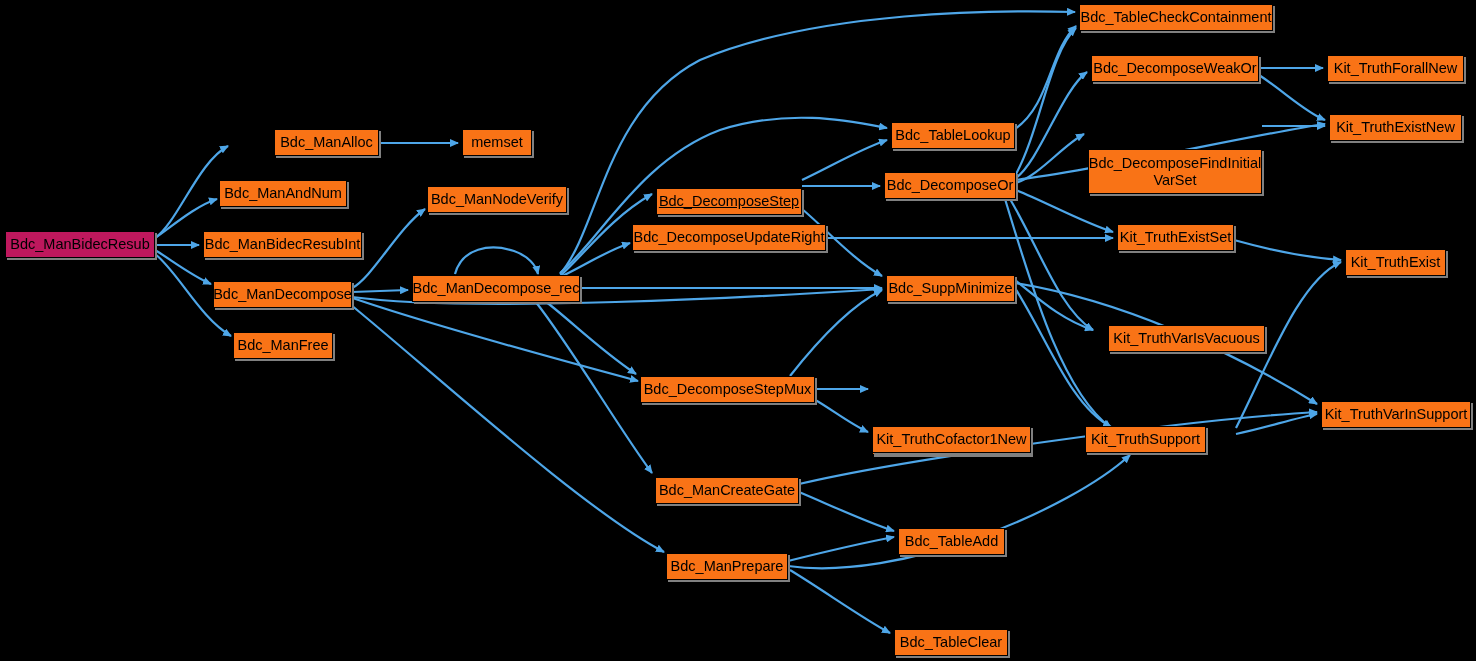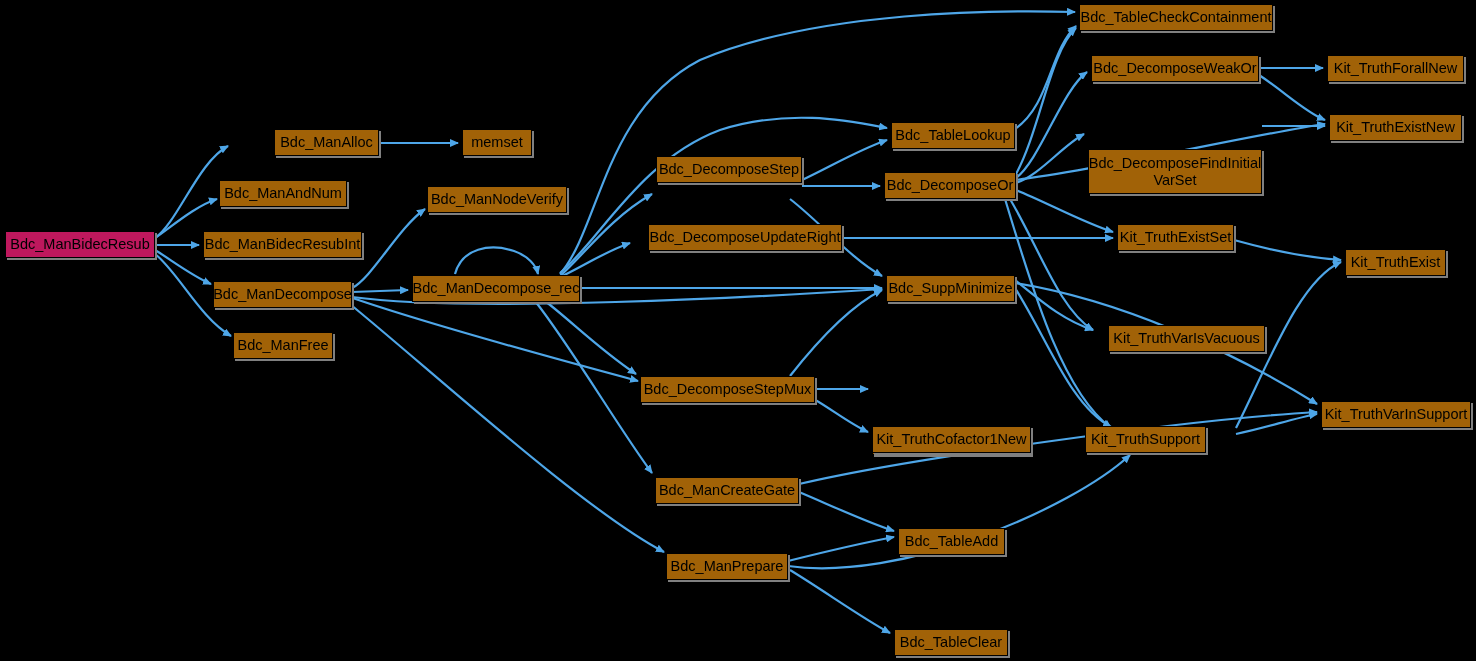--- a/index.html
+++ b/index.html
@@ -1,19 +1,19 @@
 <!DOCTYPE html>
 <html><head>
 <meta charset="utf-8">
 <style>
   html,body{margin:0;padding:0;background:#000;}
   #canvas{position:relative;width:1476px;height:661px;background:#000;overflow:hidden;
           font-family:"Liberation Sans",sans-serif;}
   svg.edges{position:absolute;left:0;top:0;width:1476px;height:661px;}
-  .node{position:absolute;box-sizing:border-box;background:#a16207;border:1px solid #000000;
+  .node{position:absolute;box-sizing:border-box;background:#f97316;border:1px solid #000000;
         box-shadow:2px 2px 0 0 #808080;display:flex;align-items:center;justify-content:center;
         text-align:center;color:#000000;font-size:14.5px;line-height:1.12;
         font-family:"Liberation Sans",sans-serif;white-space:pre-line;padding:0 5px;}
   .node.root{background:#be185d;}
 </style>
 </head>
 <body>
 
 <div id="canvas">
   <svg class="edges" viewBox="0 0 1476 661">
@@ -76,22 +76,22 @@
   <div id="node-layer">
       <div class="node root" style="left: 5px; top: 231px; width: 150px; height: 27px;">Bdc_ManBidecResub</div>
       <div class="node" style="left: 230px; top: 129px; width: 105px; height: 27px; margin-left: 44px;">Bdc_ManAlloc</div>
       <div class="node" style="left: 219px; top: 180px; width: 128px; height: 27px;">Bdc_ManAndNum</div>
       <div class="node" style="left: 203px; top: 231px; width: 159px; height: 27px;">Bdc_ManBidecResubInt</div>
       <div class="node" style="left: 213px; top: 281px; width: 139px; height: 27px;">Bdc_ManDecompose</div>
       <div class="node" style="left: 233px; top: 332px; width: 100px; height: 27px;">Bdc_ManFree</div>
       <div class="node" style="left: 462px; top: 129px; width: 70px; height: 27px;">memset</div>
       <div class="node" style="left: 427px; top: 186px; width: 140px; height: 27px;">Bdc_ManNodeVerify</div>
       <div class="node" style="left: 412px; top: 275px; width: 168px; height: 27px;">Bdc_ManDecompose_rec</div>
-      <div class="node" style="left: 656px; top: 156px; width: 146px; height: 27px;">Bdc_DecomposeStep</div>
-      <div class="node" style="left: 632px; top: 224px; width: 194px; height: 27px; margin-left: 16px;">Bdc_DecomposeUpdateRight</div>
+      <div class="node" style="left: 656px; top: 188px; width: 146px; height: 27px; text-decoration: underline;">Bdc_DecomposeStep</div>
+      <div class="node" style="left: 632px; top: 224px; width: 194px; height: 27px;">Bdc_DecomposeUpdateRight</div>
       <div class="node" style="left: 640px; top: 376px; width: 175px; height: 27px;">Bdc_DecomposeStepMux</div>
       <div class="node" style="left: 655px; top: 477px; width: 144px; height: 27px;">Bdc_ManCreateGate</div>
       <div class="node" style="left: 666px; top: 553px; width: 122px; height: 27px;">Bdc_ManPrepare</div>
       <div class="node" style="left: 891px; top: 122px; width: 124px; height: 27px;">Bdc_TableLookup</div>
       <div class="node" style="left: 884px; top: 172px; width: 132px; height: 27px;">Bdc_DecomposeOr</div>
       <div class="node" style="left: 886px; top: 275px; width: 129px; height: 27px;">Bdc_SuppMinimize</div>
       <div class="node" style="left: 872px; top: 380px; width: 159px; height: 27px; margin-top: 48px;">Kit_TruthCofactor0New</div>
       <div class="node" style="left: 872px; top: 426px; width: 159px; height: 27px;">Kit_TruthCofactor1New</div>
       <div class="node" style="left: 898px; top: 528px; width: 107px; height: 27px;">Bdc_TableAdd</div>
       <div class="node" style="left: 894px; top: 629px; width: 114px; height: 27px;">Bdc_TableClear</div>

